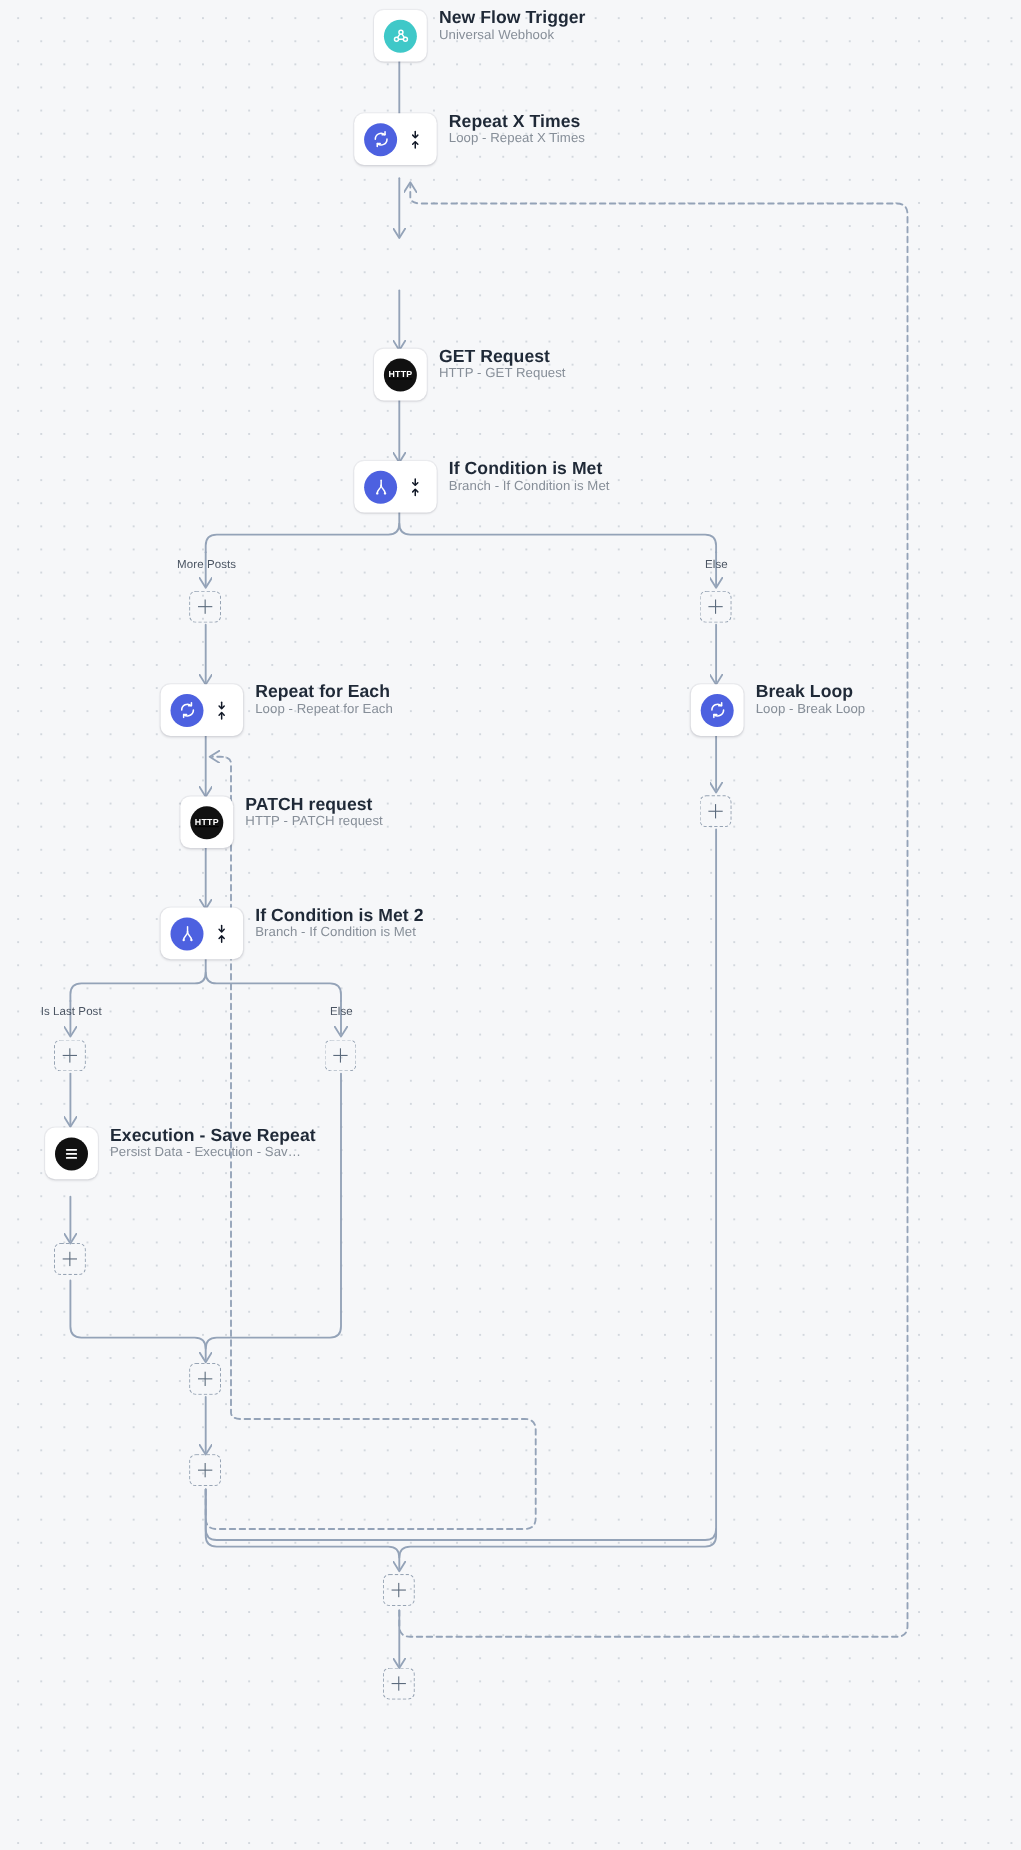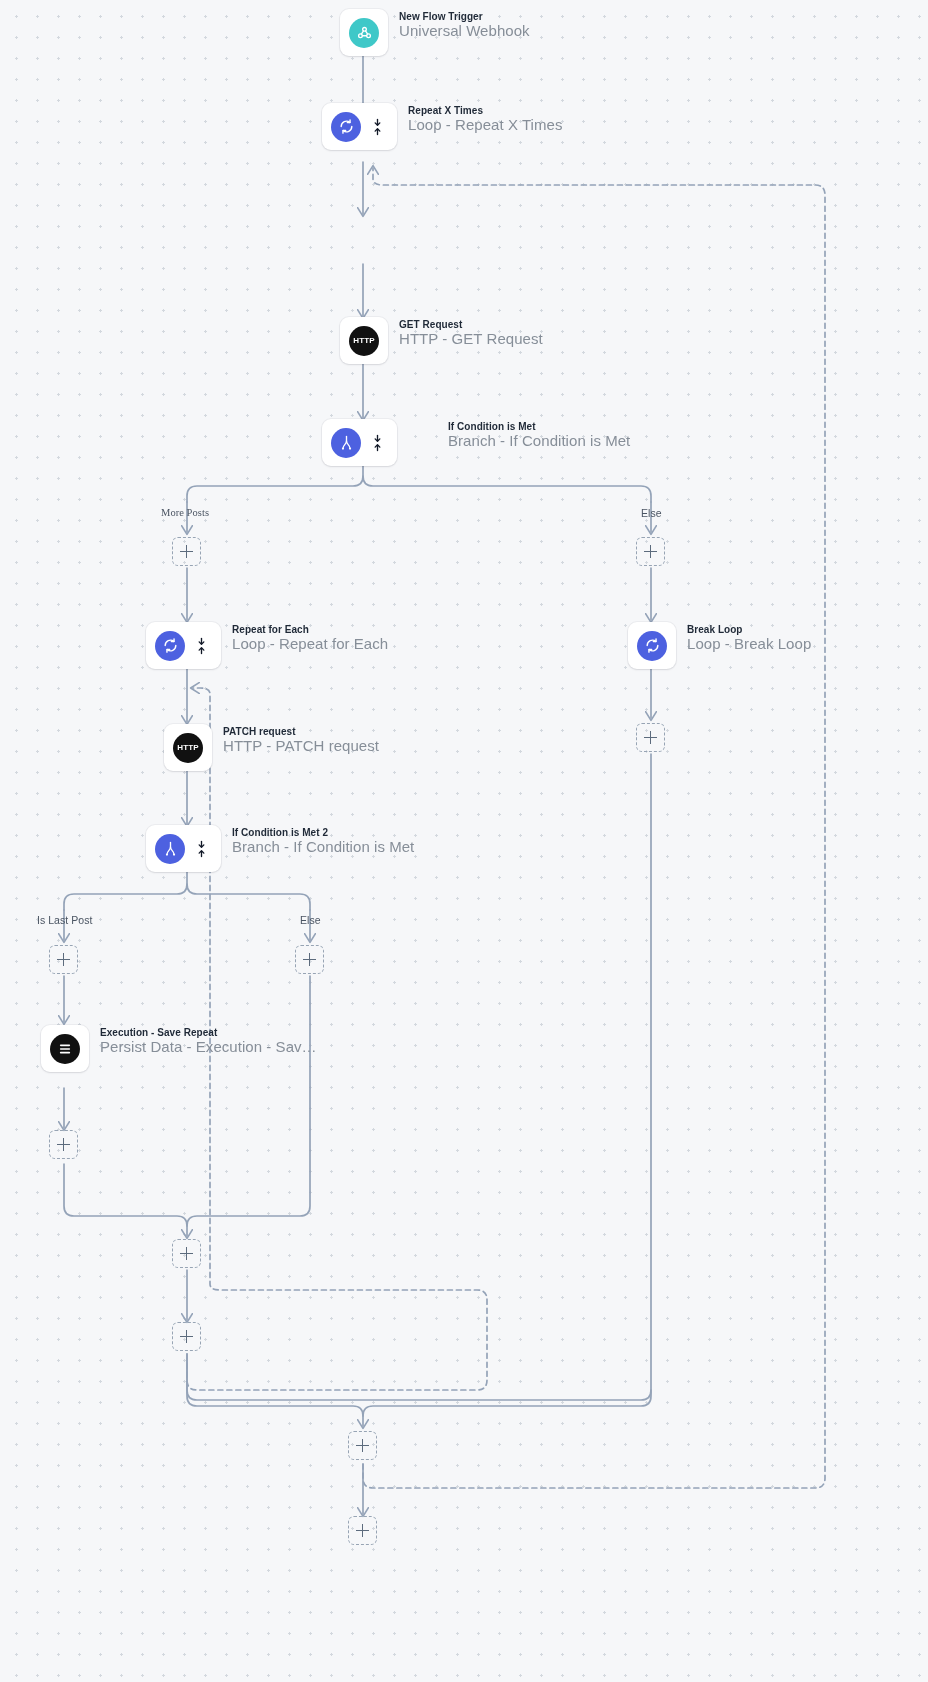--- a/index.html
+++ b/index.html
@@ -26,38 +26,39 @@
     box-shadow:0 1px 2px rgba(16,24,40,.10),0 0 0 1px rgba(16,24,40,.045);
     display:flex;align-items:center;
     height:47px;
     padding:0 9px;
     box-sizing:border-box;
   }
   .icon{
     width:30px;height:30px;border-radius:50%;
     display:flex;align-items:center;justify-content:center;
     flex:0 0 auto;
+    text-decoration:underline;
   }
   .icon svg{display:block;}
   .icon .http-txt{
     color:#fff;font-size:8px;font-weight:bold;letter-spacing:.2px;
     font-family:"Liberation Sans", sans-serif;
   }
   .handle{
     width:22px;height:30px;margin-left:5px;
     display:flex;align-items:center;justify-content:center;
     flex:0 0 auto;
   }
   .labels{margin-left:11px;padding-top:1px;white-space:nowrap;}
   .title{
-    font-size:10px;font-weight:bold;color:#1f2937;line-height:13px;
+    font-size:16px;font-weight:bold;color:#1f2937;line-height:13px;
     letter-spacing:.05px;
   }
   .subtitle{
-    font-size:15px;color:#868e98;line-height:14px;margin-top:1px;
+    font-size:12px;color:#868e98;line-height:14px;margin-top:1px;
     letter-spacing:.05px;
   }
 
   
   .plus{
     position:absolute;width:29px;height:29px;
     border:1.6px dashed #97a4b4;border-radius:6px;
     box-sizing:border-box;
     display:flex;align-items:center;justify-content:center;
     background:transparent;
@@ -188,21 +189,21 @@
       <span class="icon" style="background:#111111;">
         <span class="http-txt">HTTP</span>
       </span>
     </div>
     <div class="labels">
       <div class="title">GET Request</div>
       <div class="subtitle">HTTP - GET Request</div>
     </div>
   </div>
 
-  <div class="node" style="left:322px;top:419px;gap:40px;">
+  <div class="node" style="left:322px;top:419px;">
     <div class="card">
       <span class="icon" style="background:#4d61e0;">
         <svg width="17" height="17" viewBox="0 0 24 24" fill="none" stroke="#ffffff" stroke-width="1.9" stroke-linecap="round" stroke-linejoin="round">
           <path d="M12 3.5 V10"></path>
           <path d="M12 10 C12 15 7 15 7 20.5"></path>
           <path d="M12 10 C12 15 17 15 17 20.5"></path>
           <circle cx="7" cy="20.6" r="1.5" fill="#ffffff" stroke="none"></circle>
           <circle cx="17" cy="20.6" r="1.5" fill="#ffffff" stroke="none"></circle>
         </svg>
       </span>
@@ -310,21 +311,21 @@
             <path d="M5.5 17.5 H18.5"></path>
         </svg>
       </span>
     </div>
     <div class="labels">
       <div class="title">Execution - Save Repeat</div>
       <div class="subtitle">Persist Data - Execution - Sav…</div>
     </div>
   </div>
 
-  <div class="elabel" style="left:161px;top:507px;font-family:Liberation Serif, serif;">More Posts</div>
+  <div class="elabel" style="left:161px;top:507px;">More Posts</div>
   <div class="elabel" style="left:641px;top:507px;">Else</div>
   <div class="elabel" style="left:37px;top:914px;">Is Last Post</div>
   <div class="elabel" style="left:300px;top:914px;">Else</div>
 
   <div class="plus" style="left:172px;top:537px;">
       <i class="h"></i>
       <i class="v"></i>
     </div>
   <div class="plus" style="left:636px;top:537px;">
       <i class="h"></i>

